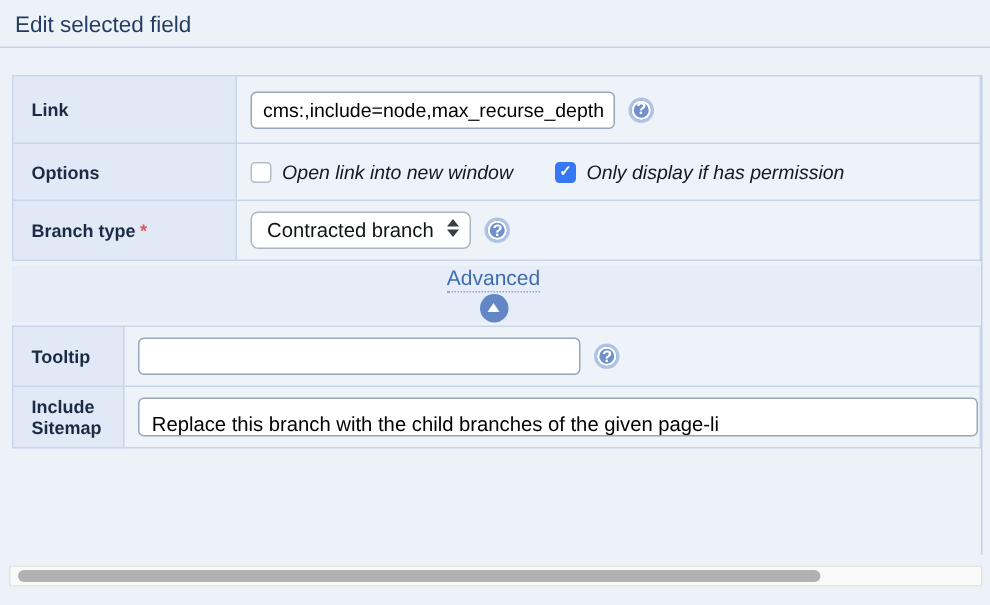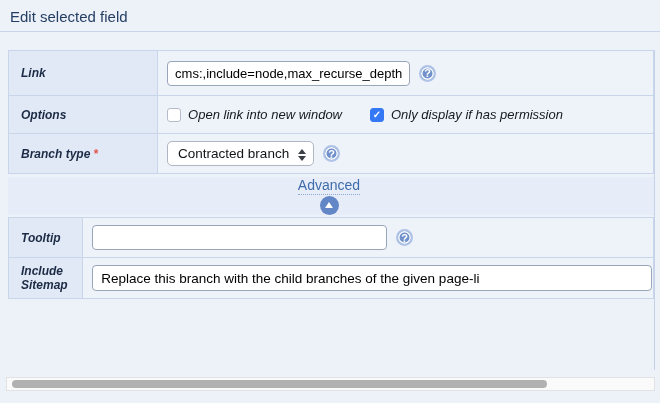--- a/index.html
+++ b/index.html
@@ -33,21 +33,20 @@
     border:1px solid #c9d6ea;
     vertical-align:middle;
   }
   td.label-cell {
     width:183px;
     background:#e1e9f6;
     padding-left:12px;
     font-size:12px;
     font-weight:bold;
     color:#1c2b45;
-    font-style:italic;
   }
   td.value-cell {
     width:577px;
     background:#eef2f9;
     padding:7px 0 7px 9px;
     border-right:none;
   }
   tr.row-link td    { height:45px; }
   tr.row-options td { height:38px; }
   tr.row-branch td  { height:39px; }
@@ -104,21 +103,21 @@
     content:"✓";
     color:#fff;
     font-size:10px;
     font-weight:bold;
     line-height:1;
   }
   .cb-label { font-size:13px; color:#14181f; margin-left:7px;font-style:italic; }
   
   .mac-select {
     display:inline-flex;
-    align-items:flex-end;
+    align-items:flex-start;
     background:#fff;
     border:1px solid #aeb6c2;
     border-radius:5px;
     padding:4px 7px 4px 10px;
     font-size:13.5px;
     color:#101418;
     cursor:pointer;
   }
   .updown { display:flex; flex-direction:column; margin-left:9px; gap:2px; }
   .updown .tri-up {
@@ -160,21 +159,21 @@
   }
   .dropdown .dd-arrow {
     width:0; height:0;
     border-left:4px solid transparent;
     border-right:4px solid transparent;
     border-top:5px solid #8a8a8a;
   }
   
   .wide-select {
     display:inline-flex;
-    align-items:center;
+    align-items:flex-end;
     width:560px;
     height:26px;
     background:#fff;
     border:1px solid #98a5bb;
     border-radius:4px;
     padding:0 8px;
     font-size:13.5px;
     color:#000;
     white-space:nowrap;
     overflow:hidden;

